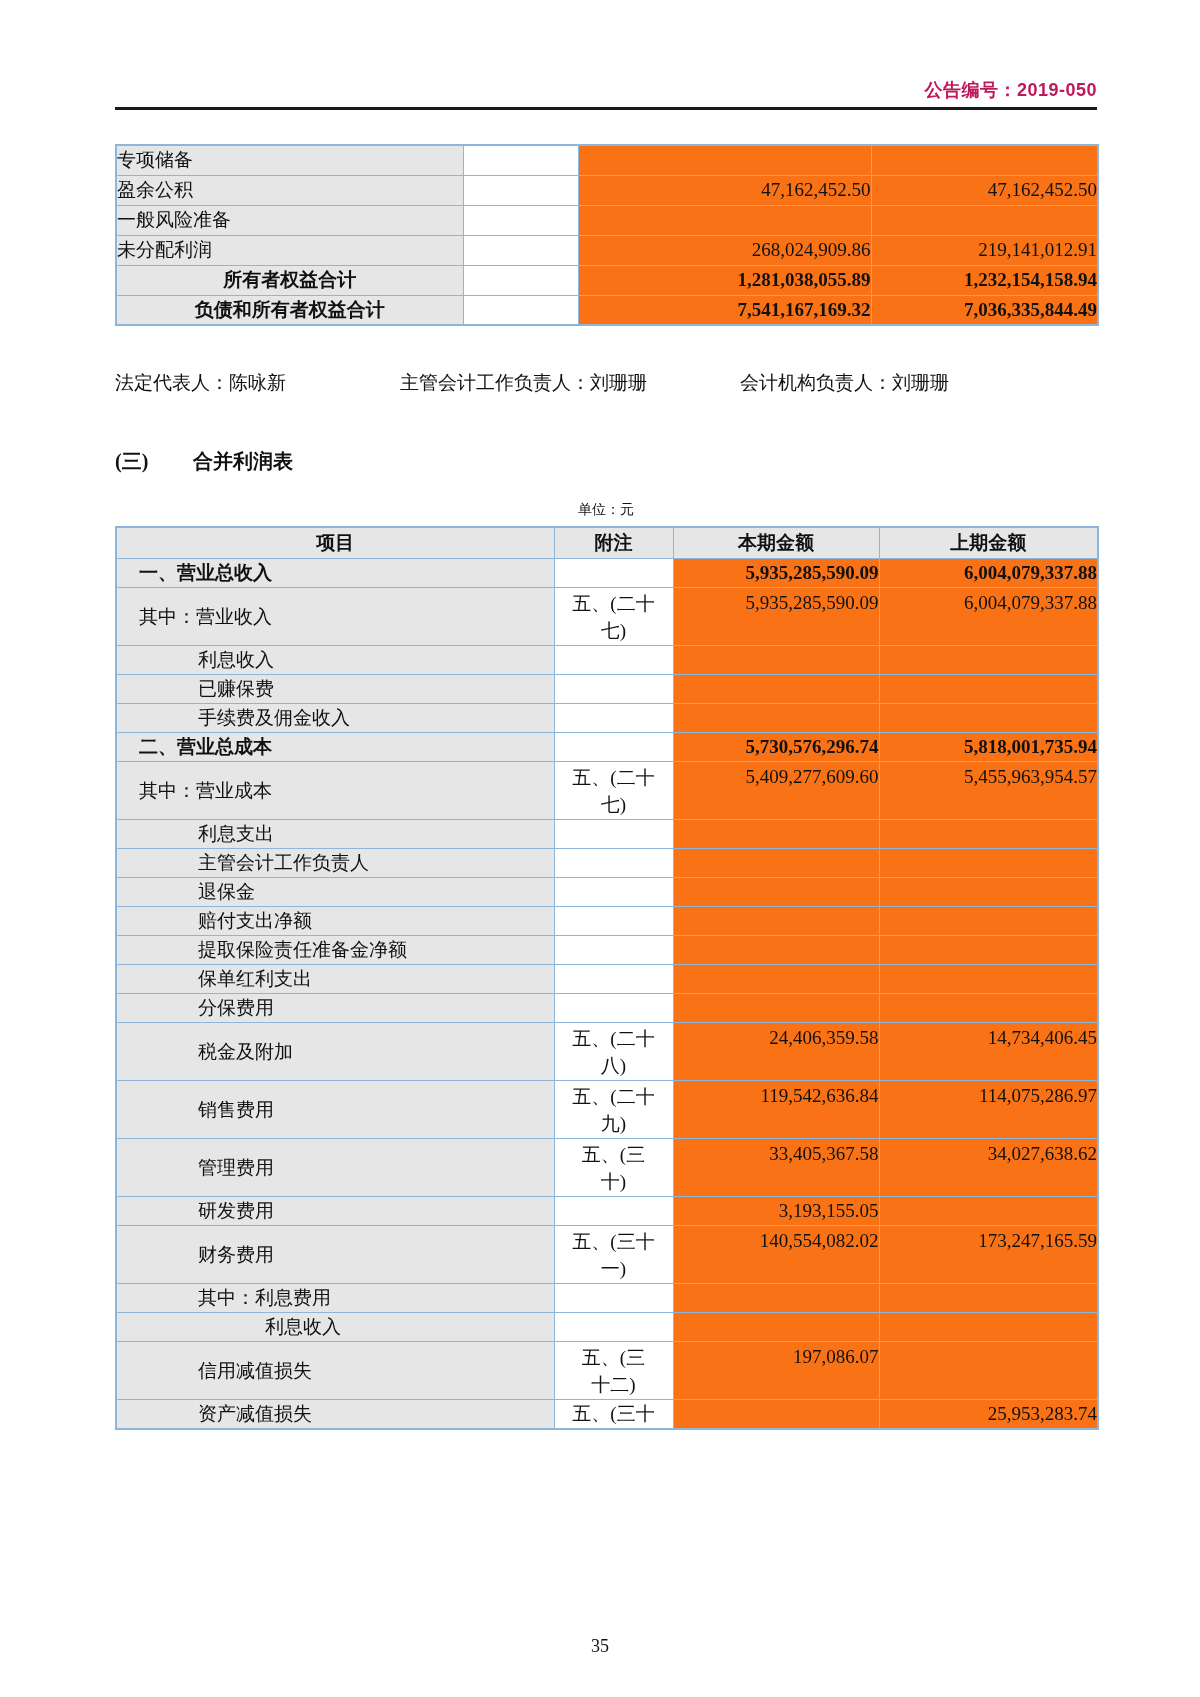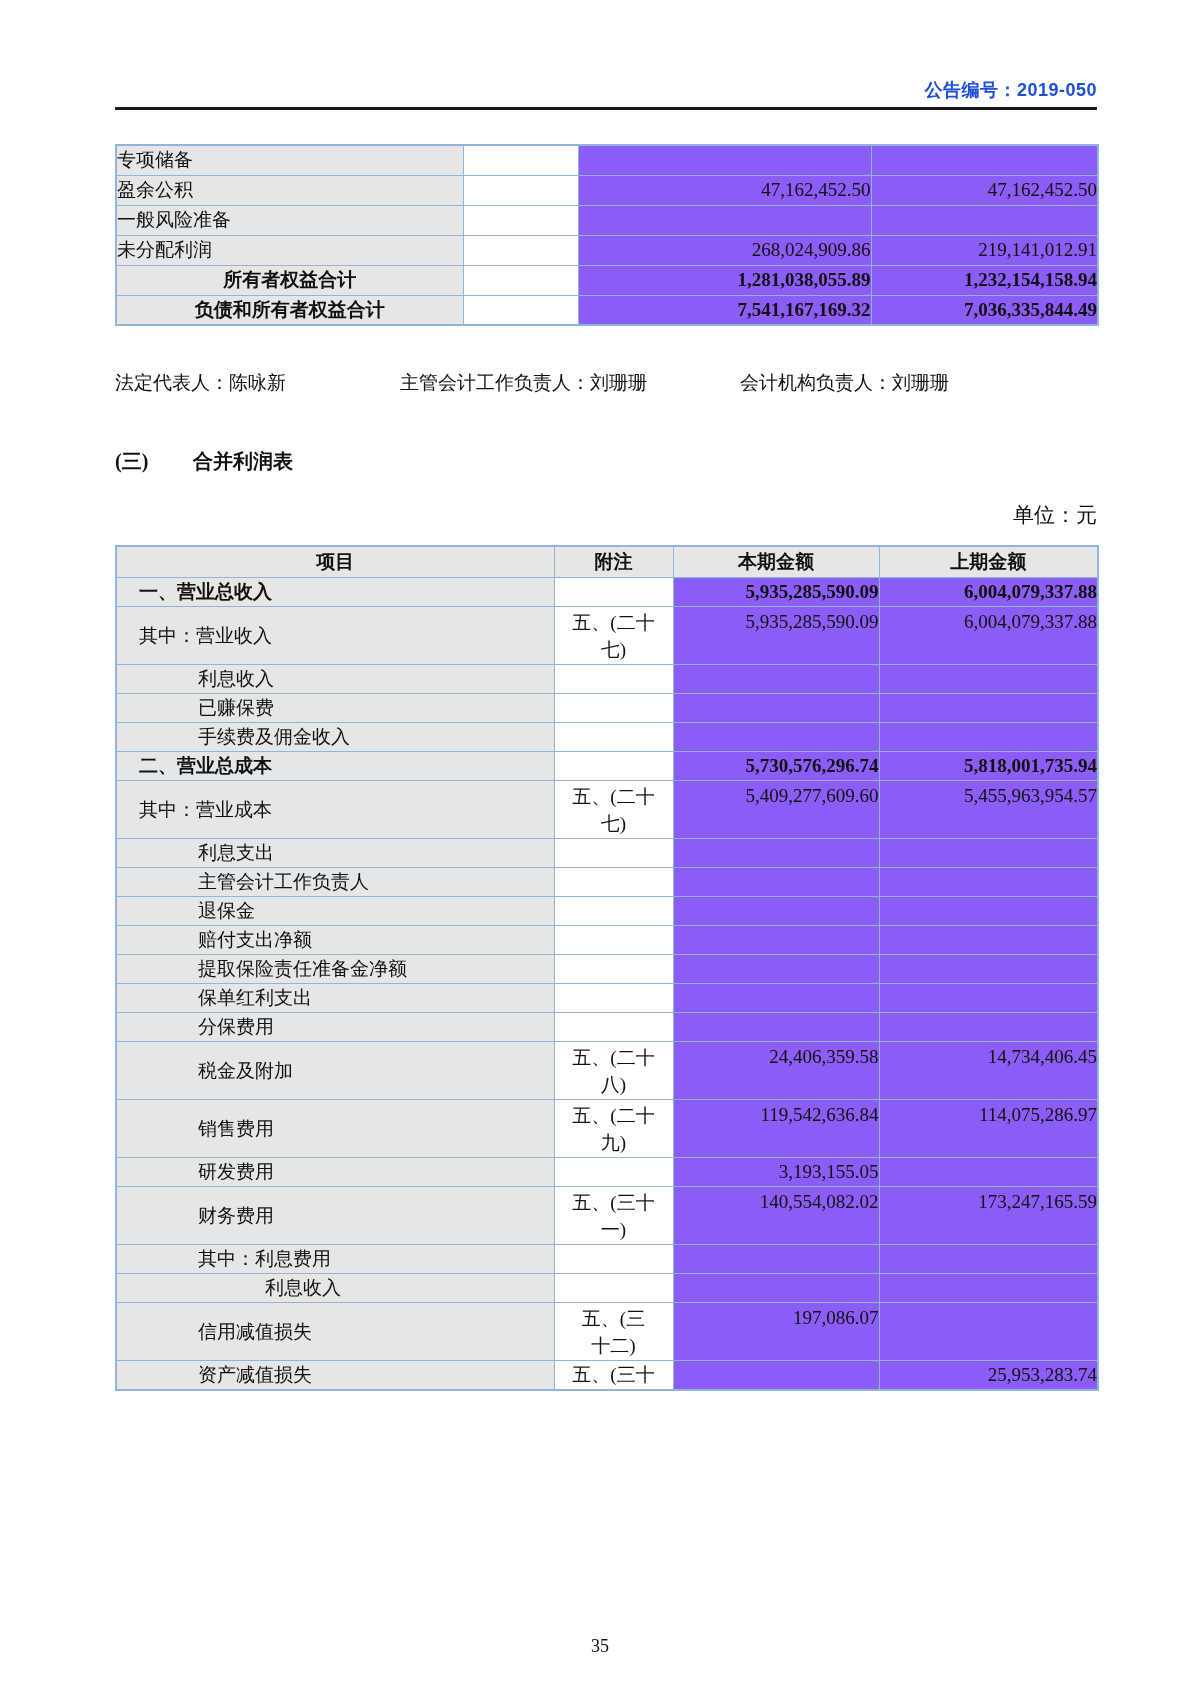--- a/index.html
+++ b/index.html
@@ -5,52 +5,52 @@
   html,body{margin:0;padding:0;}
   body{
     width:1200px;height:1697px;background:#ffffff;position:relative;
     font-family:"Liberation Serif","DejaVu Serif",serif;color:#111;
     -webkit-font-smoothing:antialiased;
   }
   .content{position:absolute;left:115px;top:0;width:982px;}
   
   .doc-note{
     text-align:right;padding-top:78px;font-size:18px;font-weight:bold;
-    font-family:"Liberation Sans","DejaVu Sans",sans-serif;color:#1d4ed8;
+    font-family:"Liberation Sans","DejaVu Sans",sans-serif;color:#be185d;
     letter-spacing:.5px;
   }
   .top-rule{border-bottom:3px solid #1a1a1a;margin-top:5px;}
   
   table.fin{border-collapse:collapse;table-layout:fixed;width:982px;
     border:2px solid #8fb6da;font-size:19px;margin:0;padding-left:32px;}
   table.fin td,table.fin th{border:1px solid #8fb6da;padding:0;overflow:hidden;}
   table.fin th{background:#e7e6e6;font-weight:bold;text-align:center;height:30px;font-size:19px;}
   td.lbl{background:#e7e6e6;text-align:left;vertical-align:middle;padding-left:12px;}
-  td.num{text-align:right;padding-right:7px;vertical-align:middle;background:#8b5cf6;}
+  td.num{text-align:right;padding-right:7px;vertical-align:middle;background:#f97316;}
   td.note{text-align:center;vertical-align:middle;background:#fff;line-height:27px;}
   
   #bs-table tr{height:30px;}
   #bs-table td.lbl.ctr{text-align:center;padding-left:0;}
   .b{font-weight:bold;}
   
   #is-table tr.single{height:29px;}
   #is-table tr.tall{height:58px;}
   #is-table td.num{vertical-align:top;padding-top:4px;}
   #is-table tr.single td.num{vertical-align:middle;padding-top:0;}
   td.lbl.ind0{padding-left:22px;}
   td.lbl.ind1{padding-left:81px;}
   td.lbl.ind2{padding-left:148px;}
   
   .signers{display:flex;margin-top:44px;font-size:19px;}
   .signers .s1{width:285px;}
   .signers .s2{width:340px;}
   
   .section-head{margin-top:52px;font-size:20px;font-weight:bold;display:flex;}
   .section-head .no{width:78px;}
-  .unit-line{text-align:right;font-size:21px;margin-top:26px;margin-bottom:16px;}
+  .unit-line{text-align:center;font-size:14px;margin-top:26px;margin-bottom:7px;}
   .page-num{position:absolute;left:0;width:1200px;top:1636px;text-align:center;
     font-size:18px;font-family:"Liberation Serif","DejaVu Serif",serif;}
 </style>
 </head>
 <body>
 
 <div class="content">
 
   <div class="doc-note">公告编号：2019-050</div>
   <div class="top-rule"></div>
@@ -232,20 +232,29 @@
         </tr>
         <tr class="tall">
           <td class="lbl ind1">销售费用</td>
           <td class="note">
             <div>五、(二十</div>
             <div>九)</div>
           </td>
           <td class="num">119,542,636.84</td>
           <td class="num">114,075,286.97</td>
         </tr>
+        <tr class="tall">
+          <td class="lbl ind1">管理费用</td>
+          <td class="note">
+            <div>五、(三</div>
+            <div>十)</div>
+          </td>
+          <td class="num">33,405,367.58</td>
+          <td class="num">34,027,638.62</td>
+        </tr>
         <tr class="single">
           <td class="lbl ind1">研发费用</td>
           <td class="note"></td>
           <td class="num">3,193,155.05</td>
           <td class="num"></td>
         </tr>
         <tr class="tall">
           <td class="lbl ind1">财务费用</td>
           <td class="note">
             <div>五、(三十</div>

